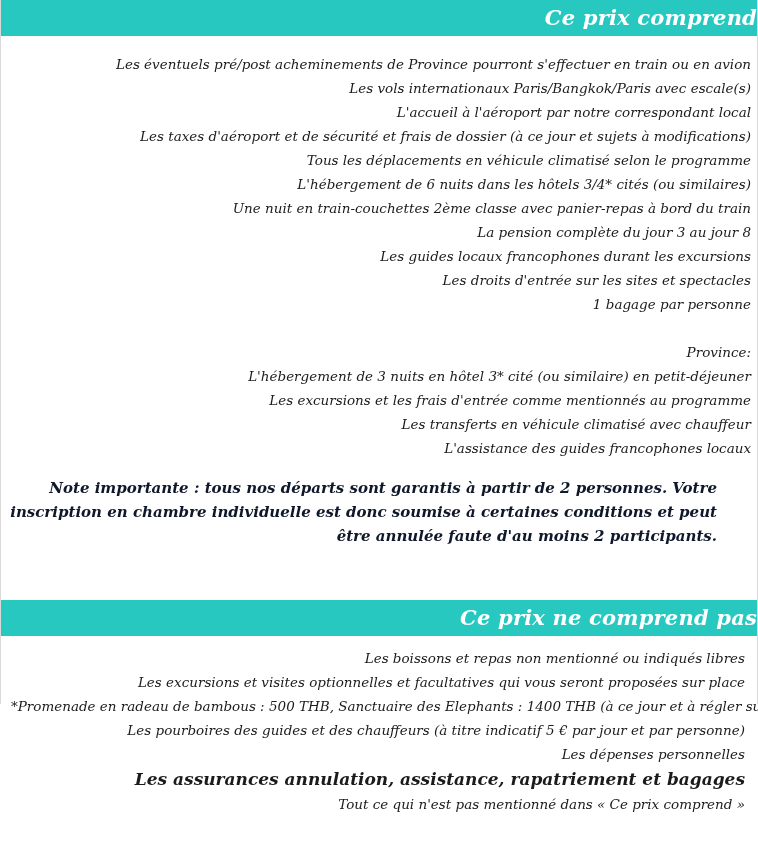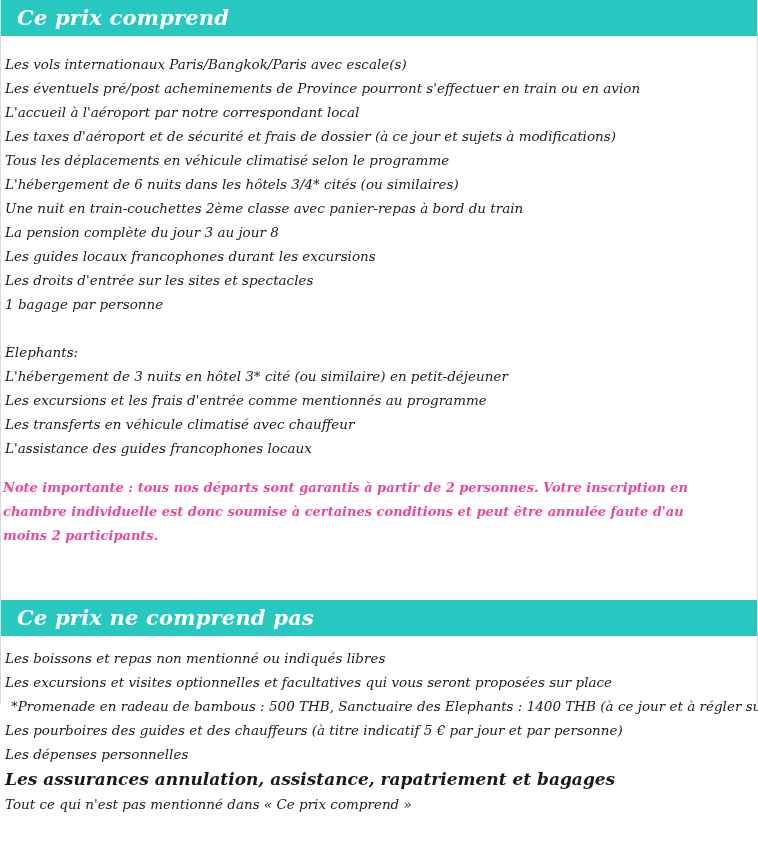--- a/index.html
+++ b/index.html
@@ -15,20 +15,21 @@
     overflow: hidden;
   }
   .page {
     position: relative;
     width: 758px;
     height: 704px;
     box-sizing: border-box;
     border: 1px solid #d9d9d9;
     border-top: none;
     border-bottom: none;
+    text-align: right;
   }
   .section-header {
     background: #27c8c0;
     color: #ffffff;
     font-family: "DejaVu Serif", serif;
     font-style: italic;
     font-weight: bold;
     font-size: 21px;
     line-height: 36px;
     height: 36px;
@@ -56,31 +57,31 @@
   .block-1 {
     padding: 16px 6px 0 2px;
   }
   .gap {
     height: 24px;
   }
   .note {
     font-family: "DejaVu Serif", serif;
     font-style: italic;
     font-weight: bold;
-    font-size: 13px;
+    font-size: 15px;
     line-height: 24px;
-    color: #ec4899;
+    color: #0f172a;
     margin: 16px 0 0 2px;
     max-width: 714px;
   }
   .spacer-between {
     height: 52px;
   }
   .block-2 {
-    padding: 10px 2px 0 2px;
+    padding: 10px 12px 0 2px;
   }
   .block-2 li.indent {
     padding-left: 8px;
   }
   .big-line {
     font-family: "DejaVu Serif", serif;
     font-style: italic;
     font-size: 17px !important;
     line-height: 26px !important;
     color: #111111;
@@ -90,33 +91,33 @@
 </head>
 <body>
 
 <div class="page">
 
   <div class="section-header header-1">
     <span>Ce prix comprend</span>
   </div>
 
   <ul class="list block-1">
+    <li>Les éventuels pré/post acheminements de Province pourront s'effectuer en train ou en avion</li>
     <li>Les vols internationaux Paris/Bangkok/Paris avec escale(s)</li>
-    <li>Les éventuels pré/post acheminements de Province pourront s'effectuer en train ou en avion</li>
     <li>L'accueil à l'aéroport par notre correspondant local</li>
     <li>Les taxes d'aéroport et de sécurité et frais de dossier (à ce jour et sujets à modifications)</li>
     <li>Tous les déplacements en véhicule climatisé selon le programme</li>
     <li>L'hébergement de 6 nuits dans les hôtels 3/4* cités (ou similaires)</li>
     <li>Une nuit en train-couchettes 2ème classe avec panier-repas à bord du train</li>
     <li>La pension complète du jour 3 au jour 8</li>
     <li>Les guides locaux francophones durant les excursions</li>
     <li>Les droits d'entrée sur les sites et spectacles</li>
     <li>1 bagage par personne</li>
     <li class="gap"></li>
-    <li>Elephants:</li>
+    <li>Province:</li>
     <li>L'hébergement de 3 nuits en hôtel 3* cité (ou similaire) en petit-déjeuner</li>
     <li>Les excursions et les frais d'entrée comme mentionnés au programme</li>
     <li>Les transferts en véhicule climatisé avec chauffeur</li>
     <li>L'assistance des guides francophones locaux</li>
   </ul>
 
   <p class="note">Note importante : tous nos départs sont garantis à partir de 2 personnes. Votre inscription en chambre individuelle est donc soumise à certaines conditions et peut être annulée faute d'au moins 2 participants.</p>
 
   <div class="spacer-between"></div>
 

